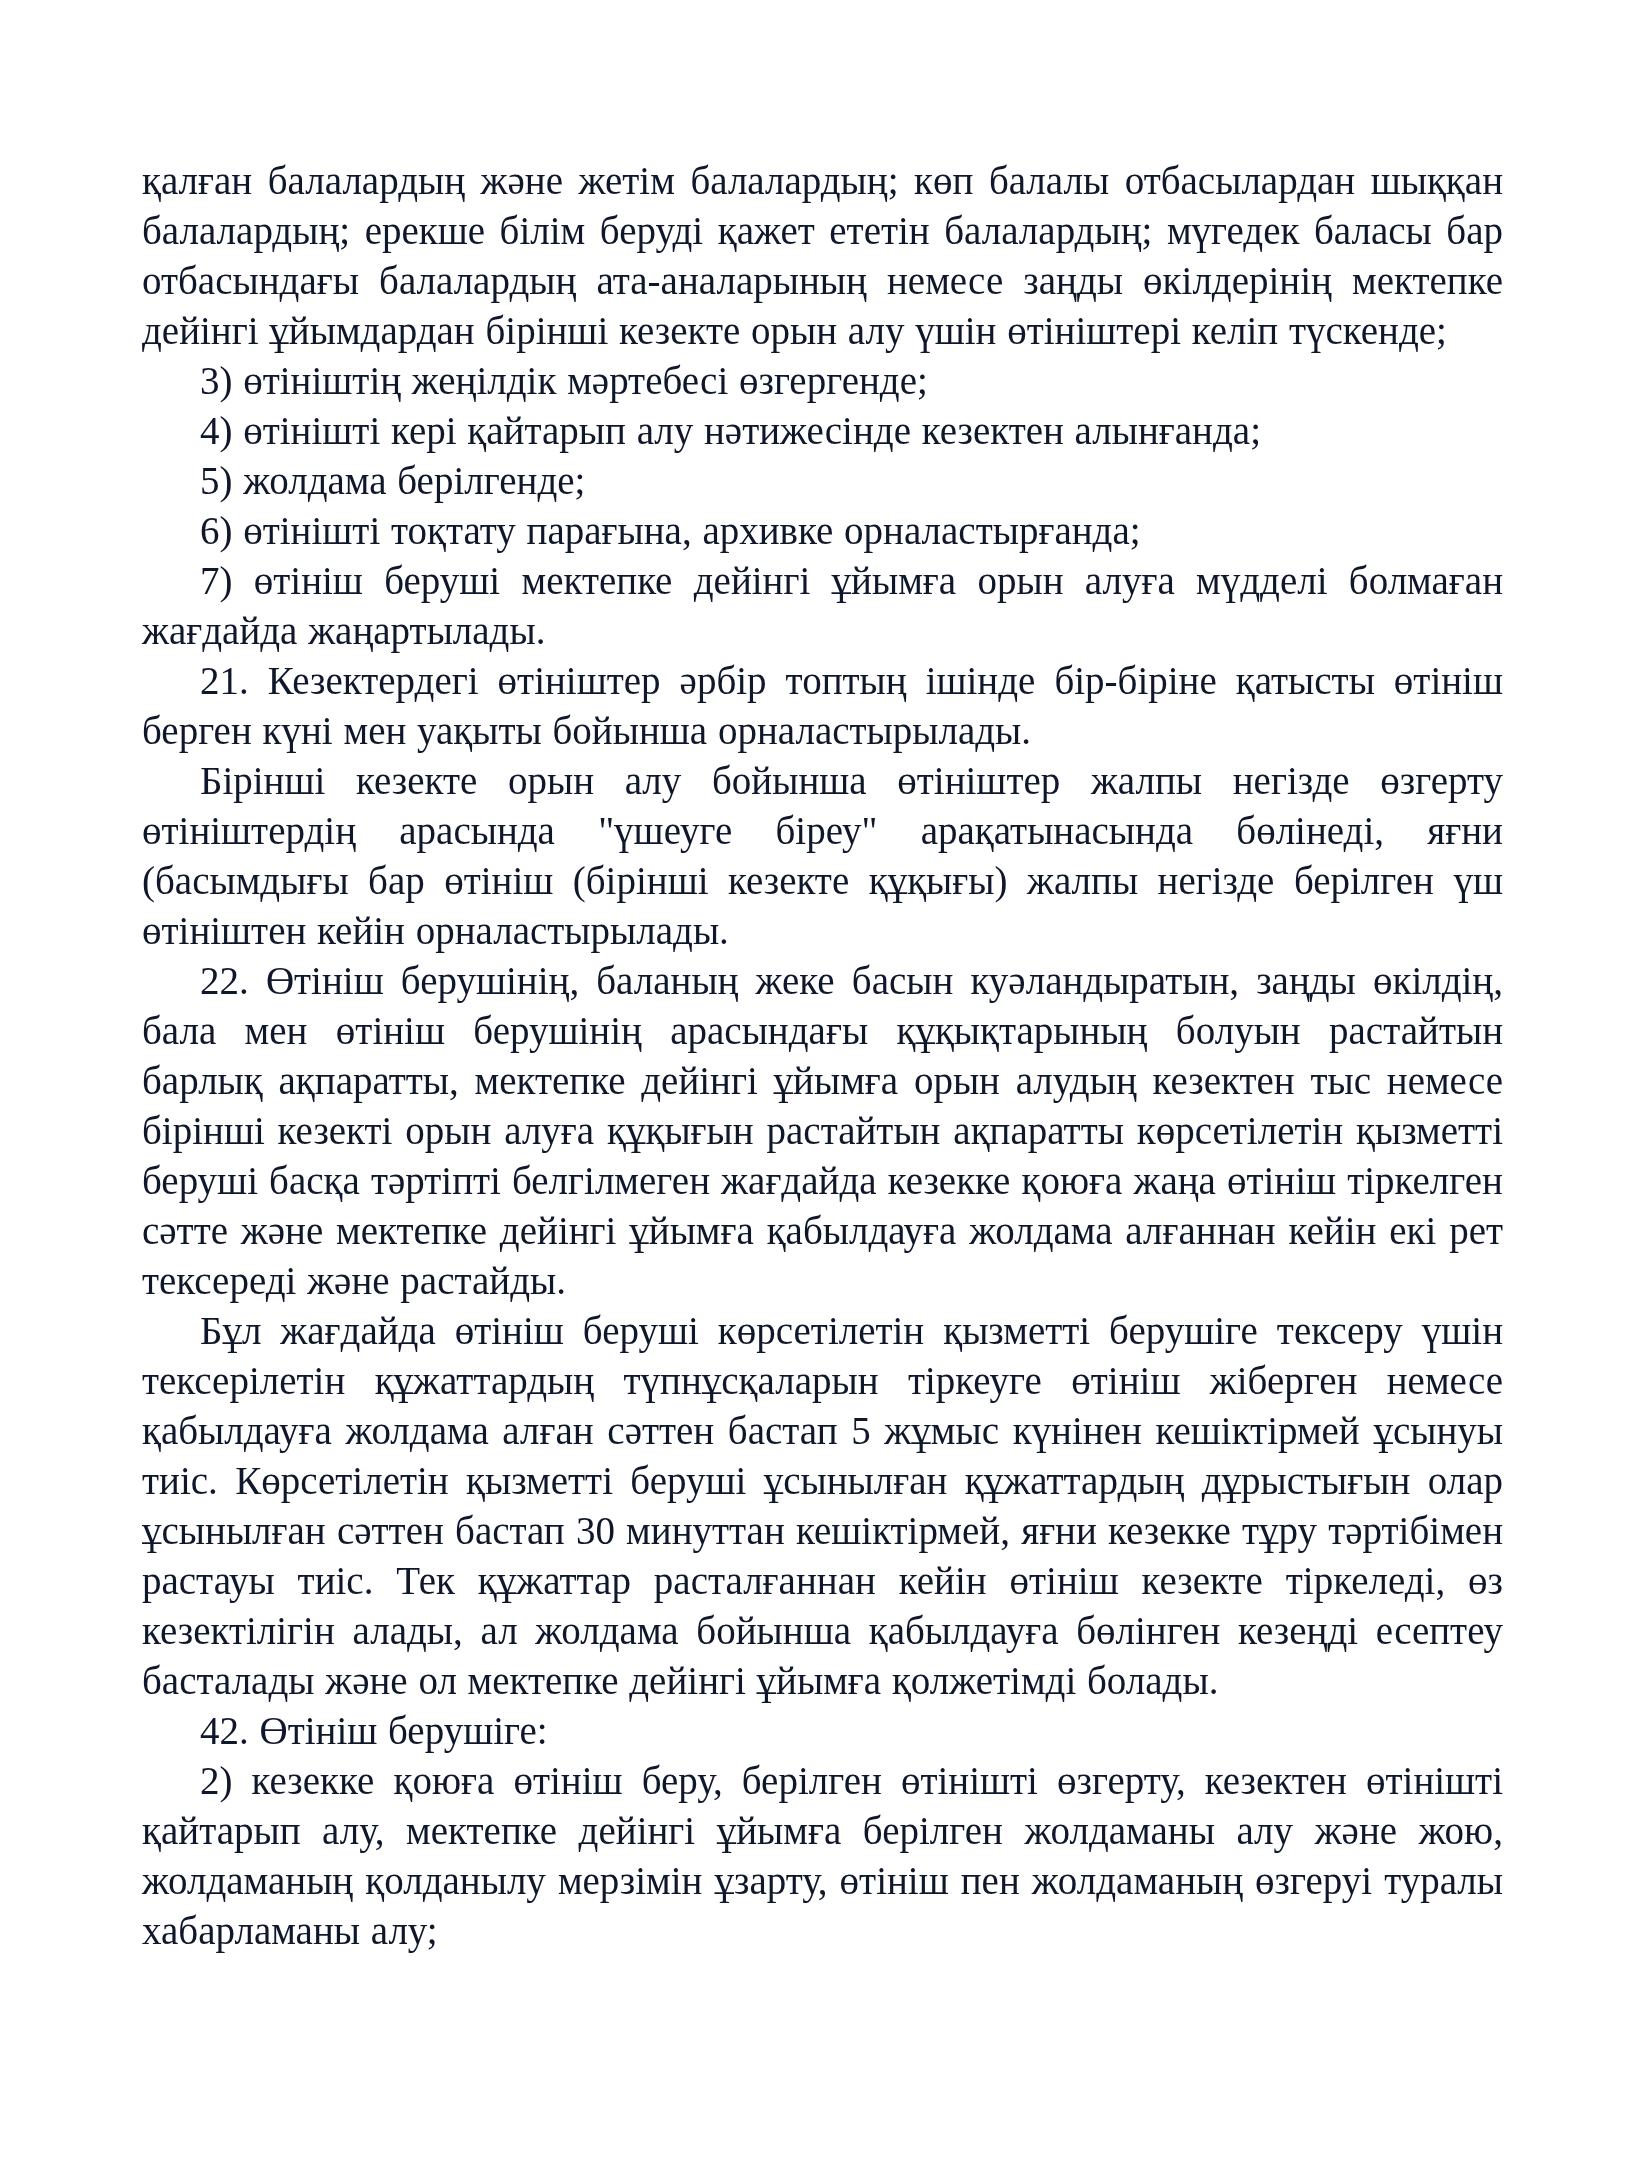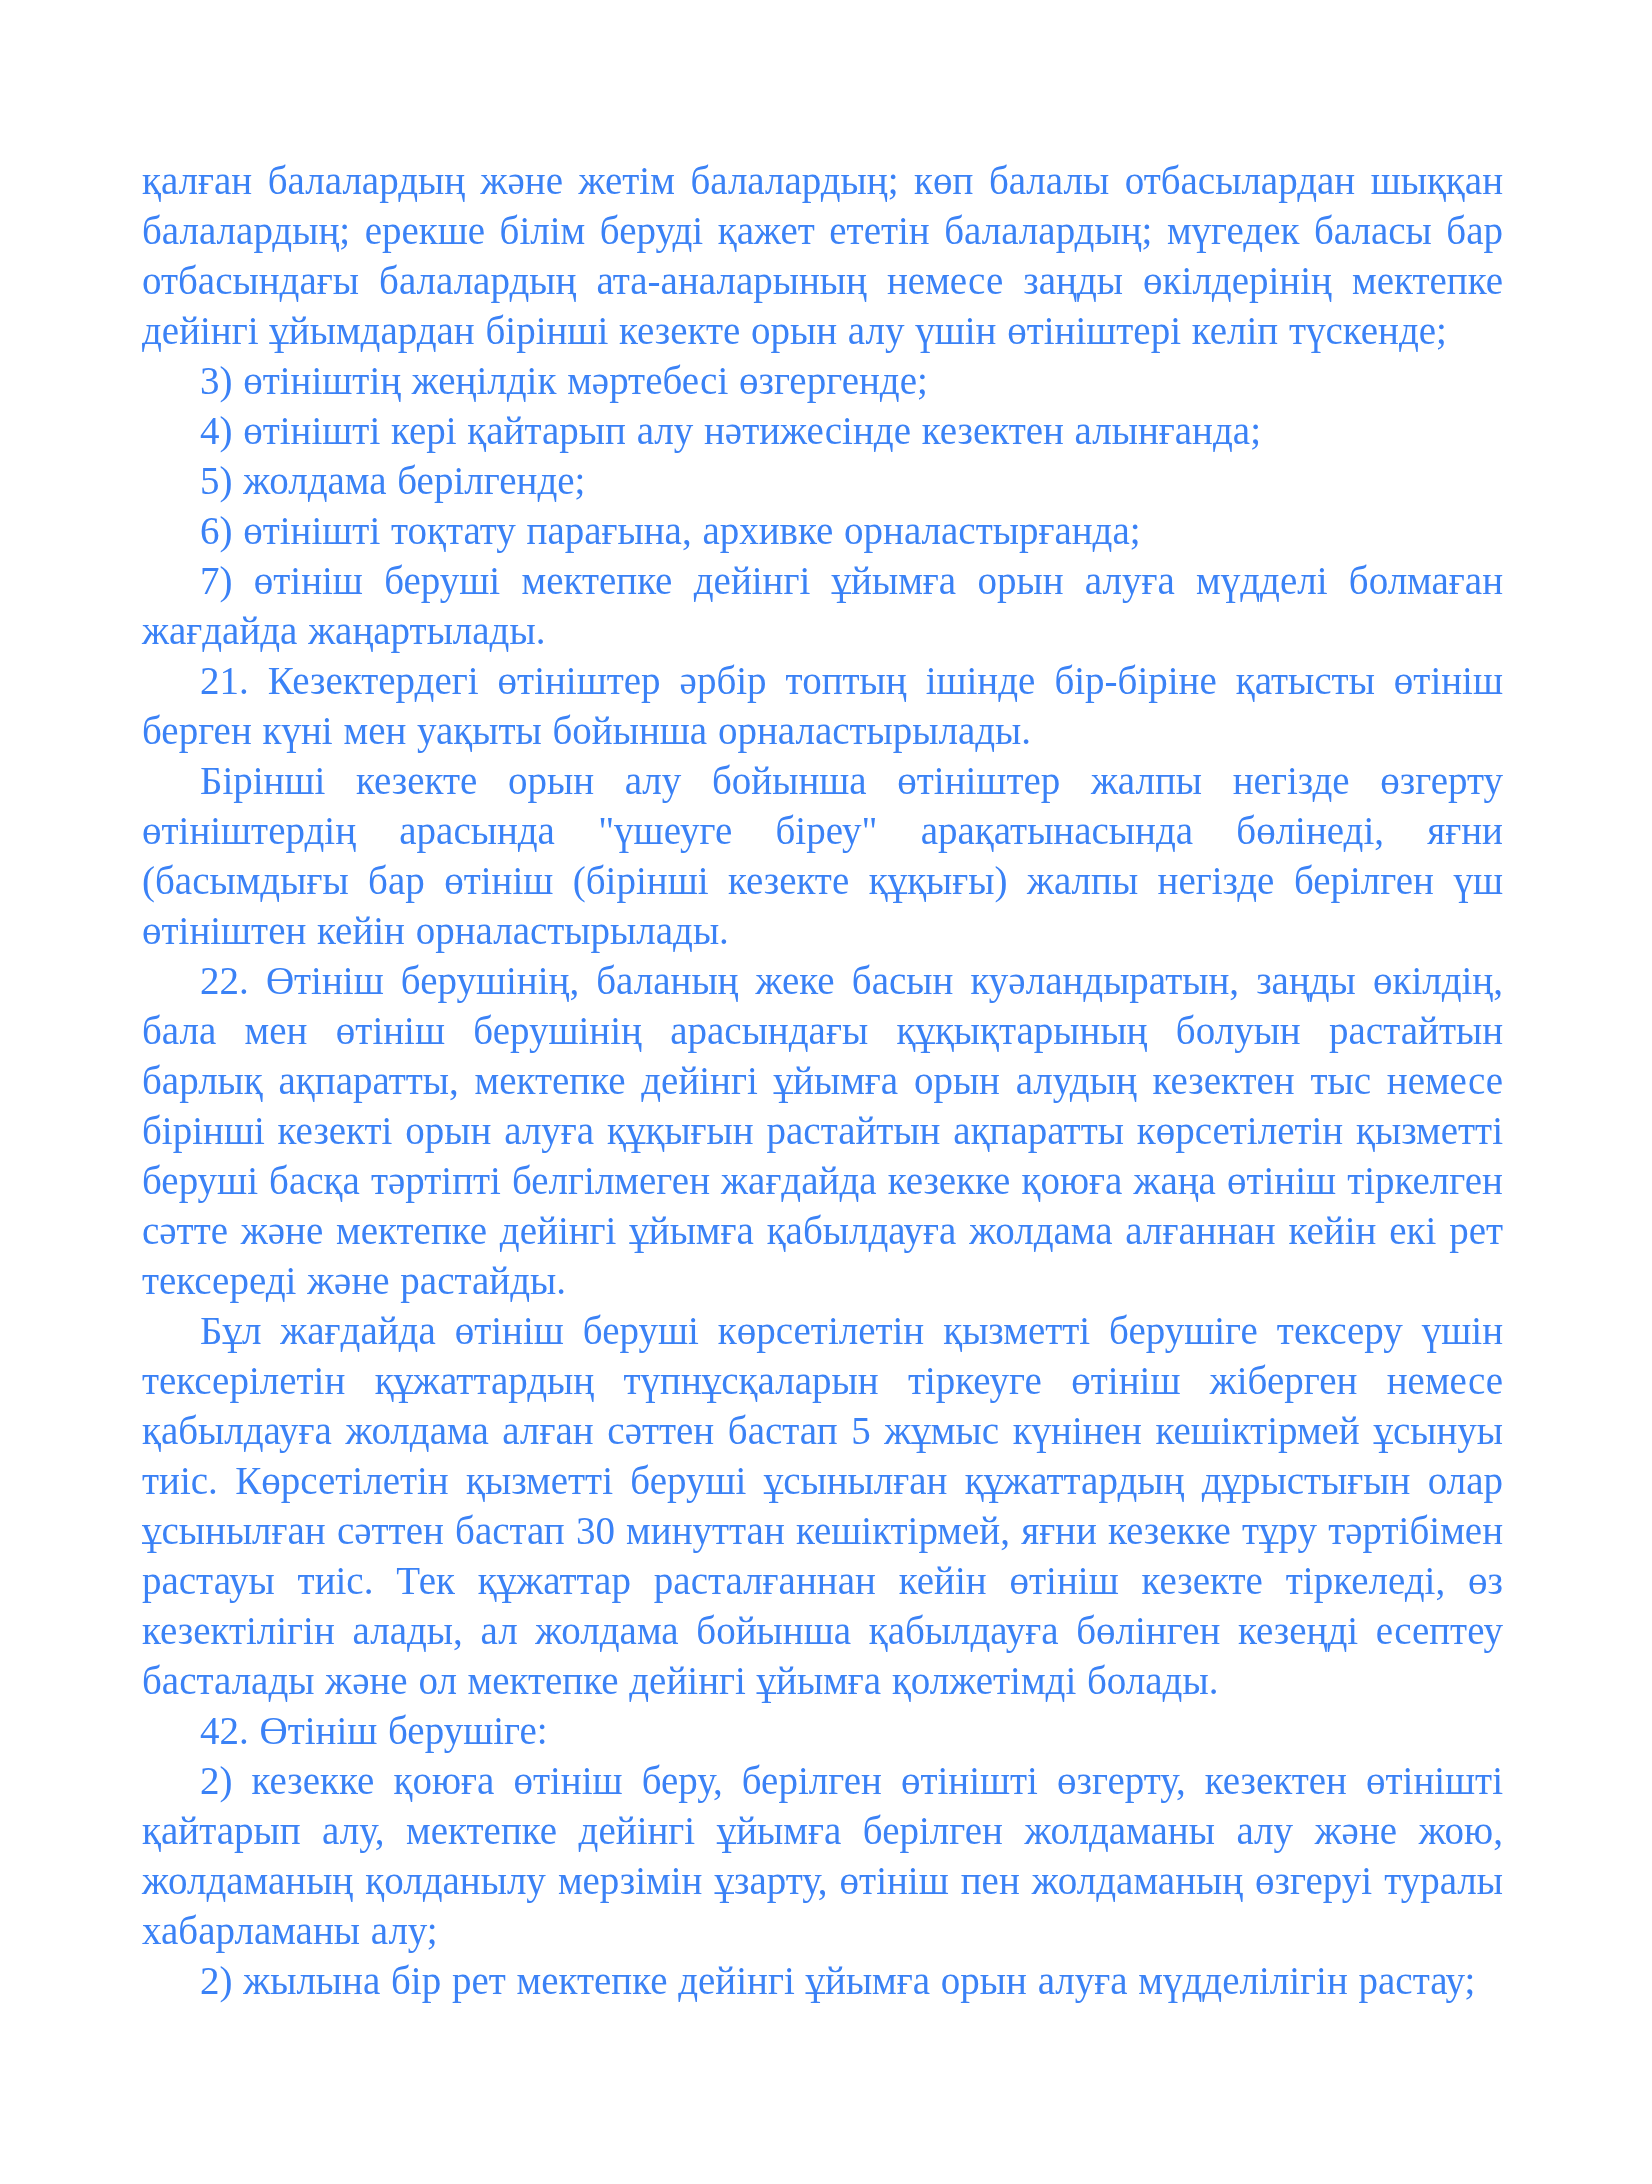--- a/index.html
+++ b/index.html
@@ -5,21 +5,21 @@
     html, body {
       margin: 0;
       padding: 0;
       background: #ffffff;
     }
     .page {
       position: relative;
       width: 1652px;
       height: 2076px;
       background: #ffffff;
-      color: #3b82f6;
+      color: #0f172a;
       box-sizing: border-box;
       padding: 156px 149px 0 142px;
       font-family: "Liberation Serif", "DejaVu Serif", serif;
       font-size: 39px;
       line-height: 50px;
       overflow: hidden;
     }
     .para {
       margin: 0;
       text-align: justify;
@@ -39,15 +39,14 @@
     <p class="para indent">4) өтінішті кері қайтарып алу нәтижесінде кезектен алынғанда;</p>
     <p class="para indent">5) жолдама берілгенде;</p>
     <p class="para indent">6) өтінішті тоқтату парағына, архивке орналастырғанда;</p>
     <p class="para indent">7) өтініш беруші мектепке дейінгі ұйымға орын алуға мүдделі болмаған жағдайда жаңартылады.</p>
     <p class="para indent">21. Кезектердегі өтініштер әрбір топтың ішінде бір-біріне қатысты өтініш берген күні мен уақыты бойынша орналастырылады.</p>
     <p class="para indent">Бірінші кезекте орын алу бойынша өтініштер жалпы негізде өзгерту өтініштердің арасында "үшеуге біреу" арақатынасында бөлінеді, яғни (басымдығы бар өтініш (бірінші кезекте құқығы) жалпы негізде берілген үш өтініштен кейін орналастырылады.</p>
     <p class="para indent">22. Өтініш берушінің, баланың жеке басын куәландыратын, заңды өкілдің, бала мен өтініш берушінің арасындағы құқықтарының болуын растайтын барлық ақпаратты, мектепке дейінгі ұйымға орын алудың кезектен тыс немесе бірінші кезекті орын алуға құқығын растайтын ақпаратты көрсетілетін қызметті беруші басқа тәртіпті белгілмеген жағдайда кезекке қоюға жаңа өтініш тіркелген сәтте және мектепке дейінгі ұйымға қабылдауға жолдама алғаннан кейін екі рет тексереді және растайды.</p>
     <p class="para indent">Бұл жағдайда өтініш беруші көрсетілетін қызметті берушіге тексеру үшін тексерілетін құжаттардың түпнұсқаларын тіркеуге өтініш жіберген немесе қабылдауға жолдама алған сәттен бастап 5 жұмыс күнінен кешіктірмей ұсынуы тиіс. Көрсетілетін қызметті беруші ұсынылған құжаттардың дұрыстығын олар ұсынылған сәттен бастап 30 минуттан кешіктірмей, яғни кезекке тұру тәртібімен растауы тиіс. Тек құжаттар расталғаннан кейін өтініш кезекте тіркеледі, өз кезектілігін алады, ал жолдама бойынша қабылдауға бөлінген кезеңді есептеу басталады және ол мектепке дейінгі ұйымға қолжетімді болады.</p>
     <p class="para indent">42. Өтініш берушіге:</p>
     <p class="para indent">2) кезекке қоюға өтініш беру, берілген өтінішті өзгерту, кезектен өтінішті қайтарып алу, мектепке дейінгі ұйымға берілген жолдаманы алу және жою, жолдаманың қолданылу мерзімін ұзарту, өтініш пен жолдаманың өзгеруі туралы хабарламаны алу;</p>
-    <p class="para indent">2) жылына бір рет мектепке дейінгі ұйымға орын алуға мүдделілігін растау;</p>
   </div>
 </div>
 
 </body></html>

